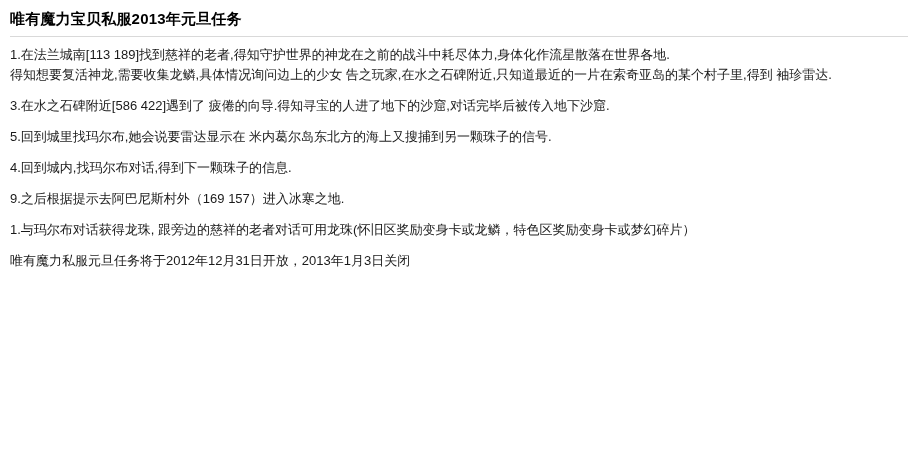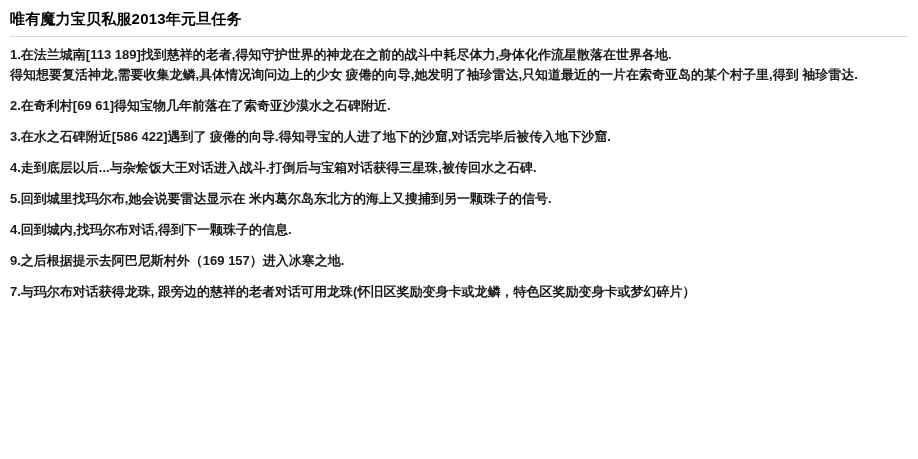--- a/index.html
+++ b/index.html
@@ -37,21 +37,20 @@
   .steps {
     list-style: none;
     margin: 0;
     padding: 0;
   }
   .step {
     font-size: 13px;
     line-height: 19px;
     margin: 0 0 12px 0;
     color: #1a1a1a;
-    font-weight: bold;
   }
   .step-line {
     display: block;
   }
   .step-line + .step-line {
     margin-top: 1px;
   }
   .footer-note {
     font-size: 13px;
     line-height: 19px;
@@ -65,50 +64,45 @@
 <div class="page">
 
   <h1 class="title">唯有魔力宝贝私服2013年元旦任务</h1>
 
   <hr class="divider">
 
   <ol class="steps">
 
     <li class="step">
       <span class="step-line">1.在法兰城南[113 189]找到慈祥的老者,得知守护世界的神龙在之前的战斗中耗尽体力,身体化作流星散落在世界各地.</span>
-      <span class="step-line">得知想要复活神龙,需要收集龙鳞,具体情况询问边上的少女 疲倦的向导,她发明了袖珍雷达,只知道最近的一片在索奇亚岛的某个村子里,得到 袖珍雷达.</span>
+      <span class="step-line">得知想要复活神龙,需要收集龙鳞,具体情况询问边上的少女 告之玩家,在水之石碑附近,只知道最近的一片在索奇亚岛的某个村子里,得到 袖珍雷达.</span>
     </li>
 
-    <li class="step">
-      <span class="step-line">2.在奇利村[69 61]得知宝物几年前落在了索奇亚沙漠水之石碑附近.</span>
-    </li>
 
     <li class="step">
       <span class="step-line">3.在水之石碑附近[586 422]遇到了 疲倦的向导.得知寻宝的人进了地下的沙窟,对话完毕后被传入地下沙窟.</span>
     </li>
 
-    <li class="step">
-      <span class="step-line">4.走到底层以后...与杂烩饭大王对话进入战斗.打倒后与宝箱对话获得三星珠,被传回水之石碑.</span>
-    </li>
 
     <li class="step">
       <span class="step-line">5.回到城里找玛尔布,她会说要雷达显示在 米内葛尔岛东北方的海上又搜捕到另一颗珠子的信号.</span>
     </li>
 
 
 
     <li class="step">
       <span class="step-line">4.回到城内,找玛尔布对话,得到下一颗珠子的信息.</span>
     </li>
 
     <li class="step">
       <span class="step-line">9.之后根据提示去阿巴尼斯村外（169 157）进入冰寒之地.</span>
     </li>
 
 
     <li class="step">
-      <span class="step-line">7.与玛尔布对话获得龙珠, 跟旁边的慈祥的老者对话可用龙珠(怀旧区奖励变身卡或龙鳞，特色区奖励变身卡或梦幻碎片）</span>
+      <span class="step-line">1.与玛尔布对话获得龙珠, 跟旁边的慈祥的老者对话可用龙珠(怀旧区奖励变身卡或龙鳞，特色区奖励变身卡或梦幻碎片）</span>
     </li>
 
   </ol>
 
+  <p class="footer-note">唯有魔力私服元旦任务将于2012年12月31日开放，2013年1月3日关闭</p>
 
 </div>
 
 </body></html>

